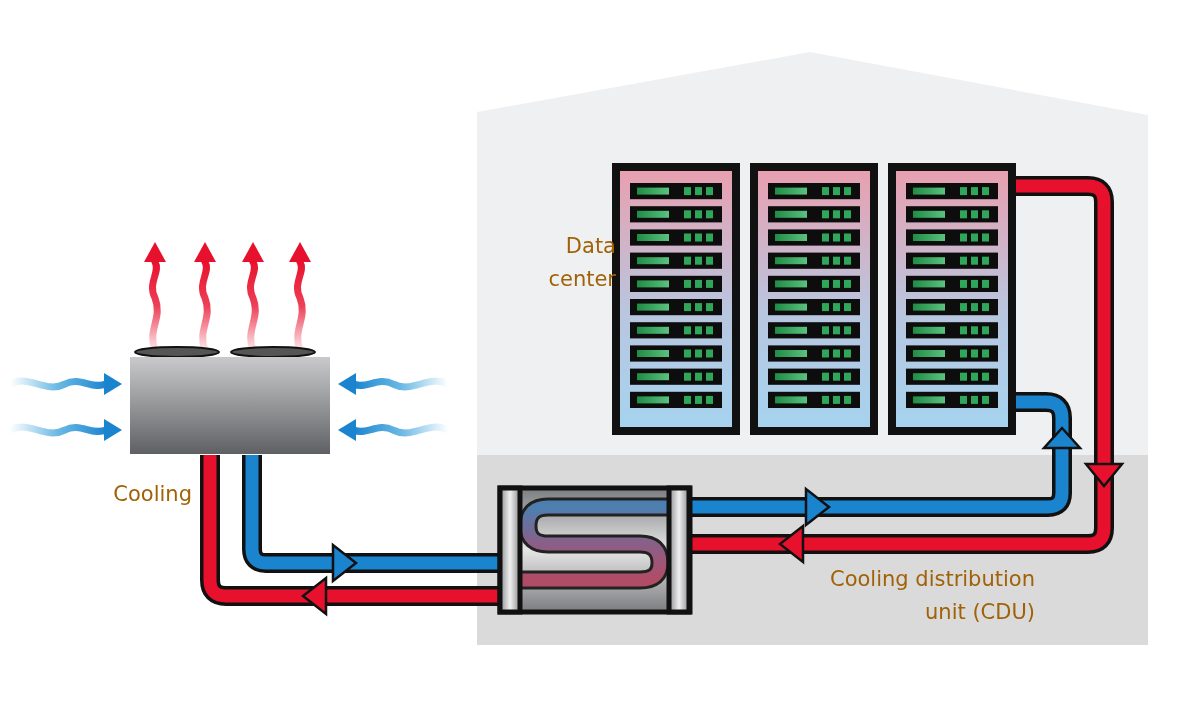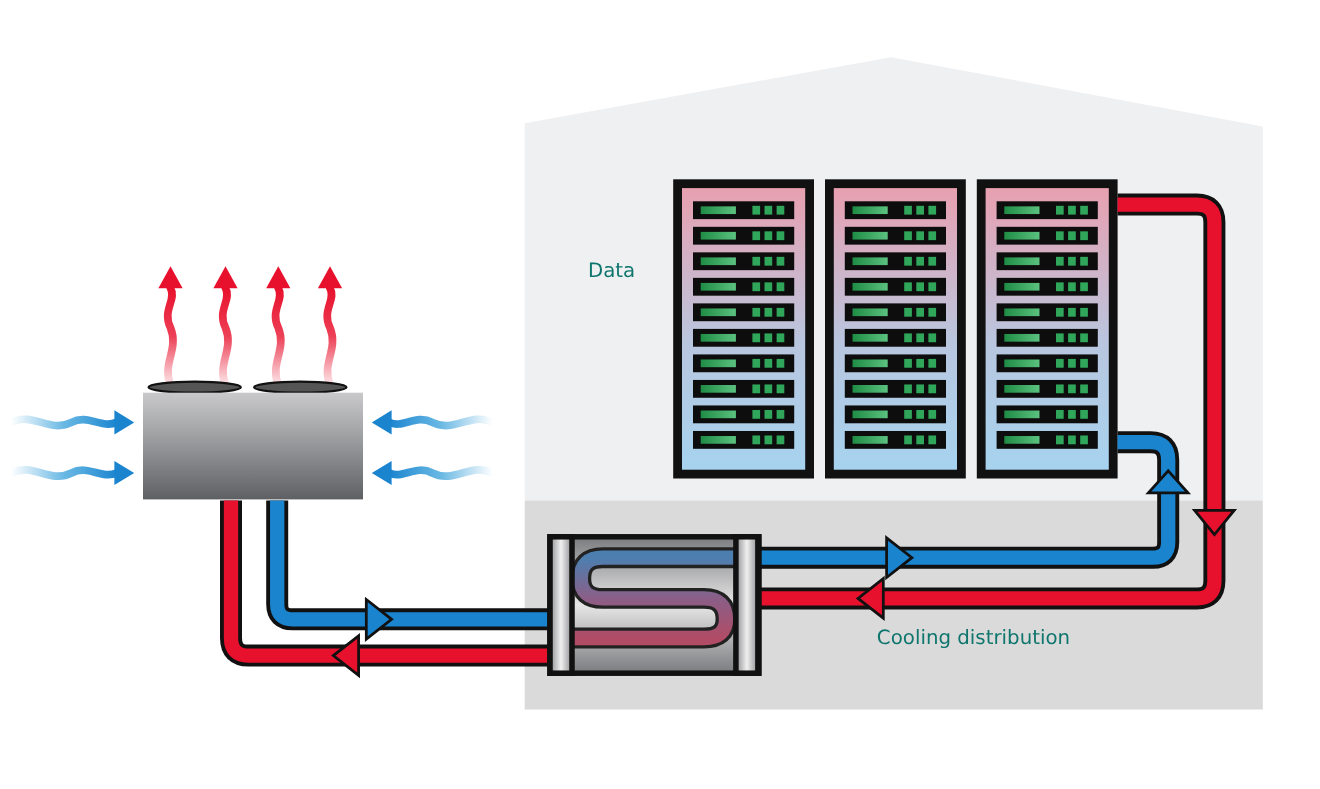--- a/index.html
+++ b/index.html
@@ -1,18 +1,18 @@
 <!DOCTYPE html>
 <html><head>
 <meta charset="utf-8">
 <style>
   html, body { margin:0; padding:0; background:#ffffff; }
   body { width:1200px; height:717px; overflow:hidden; position:relative; font-family:"DejaVu Sans", sans-serif; }
   #diagram { position:absolute; left:0; top:0; width:1200px; height:717px; }
-  .label { position:absolute; color:#0f766e; font-family:"DejaVu Sans", sans-serif; font-size:18px; line-height:33px; text-align:center; }
+  .label { position:absolute; color:#a16207; font-family:"DejaVu Sans", sans-serif; font-size:21px; line-height:33px; text-align:right; }
   #lbl-dc { left:496px; top:230px; width:120px; }
   #lbl-ct { left:42px; top:478px; width:150px; }
   #lbl-cdu { left:735px; top:563px; width:300px; }
 </style>
 </head>
 <body>
 
 <svg id="diagram" width="1200" height="717" viewBox="0 0 1200 717" xmlns="http://www.w3.org/2000/svg">
   <defs>
     <linearGradient id="towerGrad" x1="0" y1="0" x2="0" y2="1">
@@ -349,18 +349,21 @@
         <path d="M10,430 C30,420 45,440 65,430 C80,422 92,436 106,430" fill="none" stroke="url(#airGradL)" stroke-width="7" stroke-linecap="round"></path>
         <polygon points="104,419 122,430 104,441" fill="#1b84cf"></polygon>
         <path d="M448,430 C428,420 413,440 393,430 C378,422 366,436 354,430" fill="none" stroke="url(#airGradR)" stroke-width="7" stroke-linecap="round"></path>
         <polygon points="356,419 338,430 356,441" fill="#1b84cf"></polygon>
       </g>
   </g>
 </svg>
 
 <div class="label" id="lbl-dc">
   <div>Data</div>
+  <div>center</div>
 </div>
 <div class="label" id="lbl-ct">
+  <div>Cooling</div>
 </div>
 <div class="label" id="lbl-cdu">
   <div>Cooling distribution</div>
+  <div>unit (CDU)</div>
 </div>
 
 </body></html>

